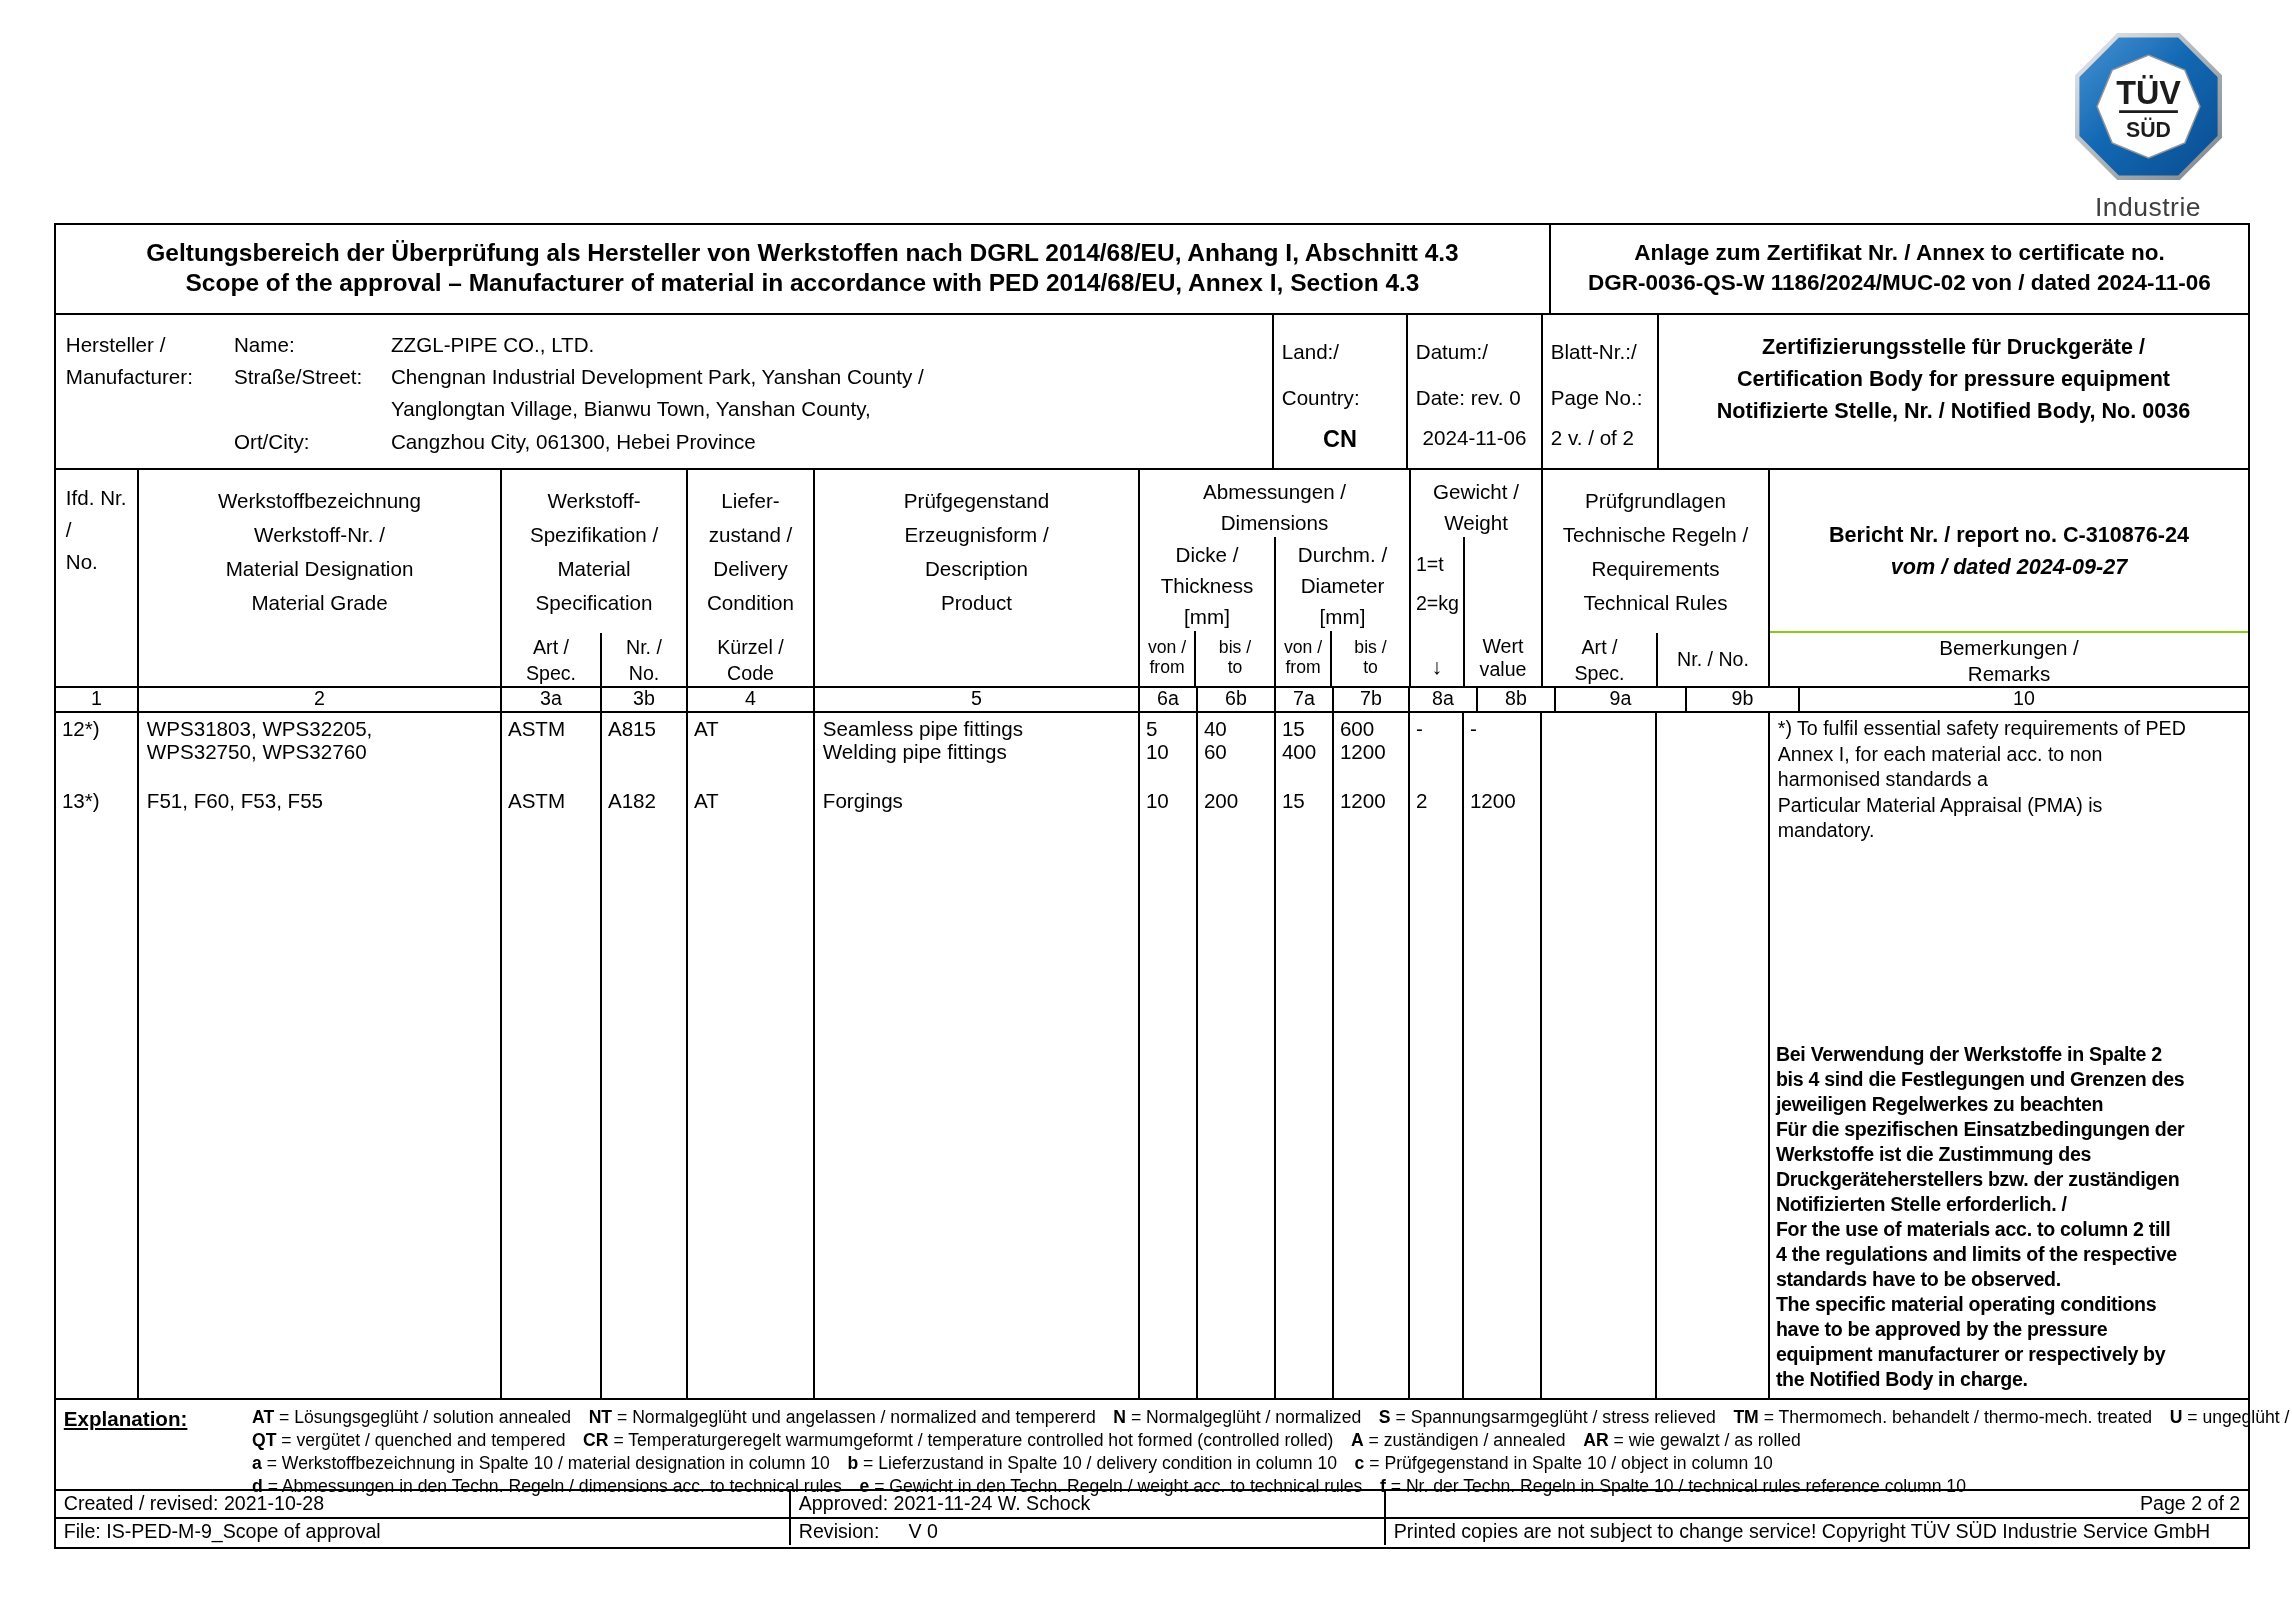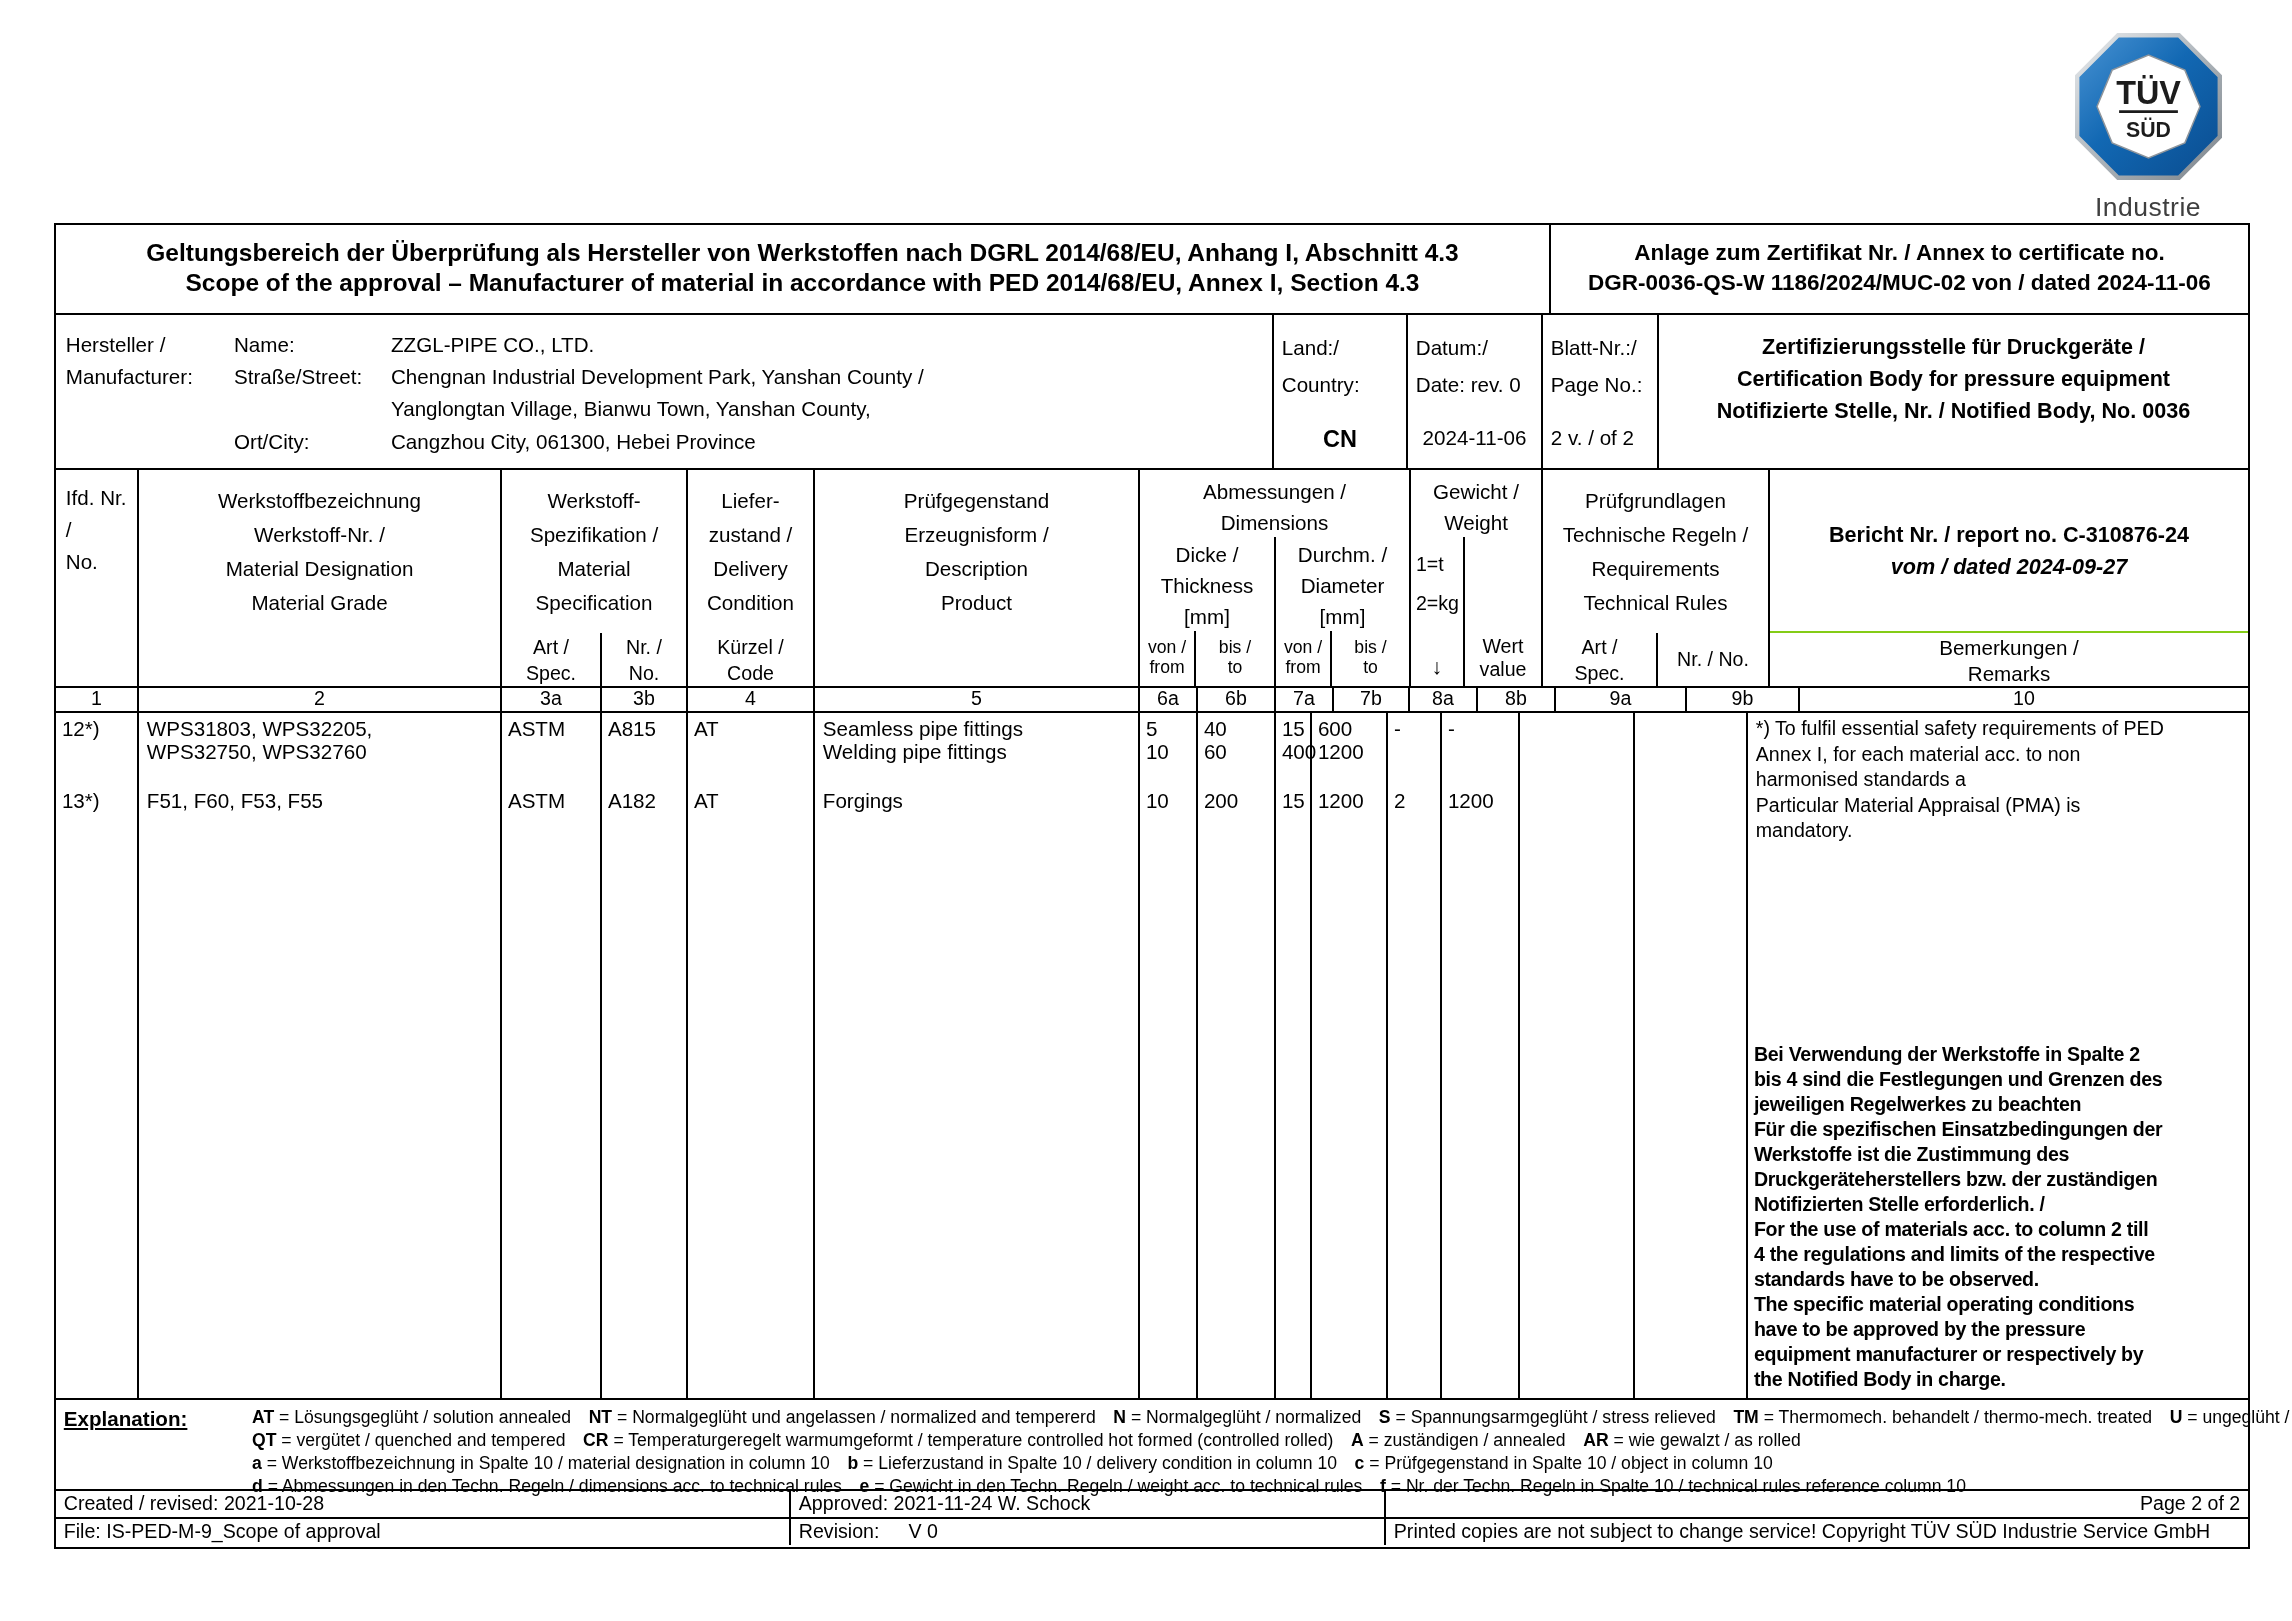--- a/index.html
+++ b/index.html
@@ -17,21 +17,21 @@
   .title-row { height:90px; display:flex; border-bottom:2.9px solid #000; }
   .title-left { width:1495px; border-right:2.9px solid #000; text-align:center; padding-top:12.7px; }
   .title-left div { font-size:24.5px; font-weight:bold; line-height:30px; }
   .title-right { flex:1; text-align:center; padding-top:12.7px; }
   .title-right div { font-size:22.5px; font-weight:bold; line-height:30px; }
   
   .mfr-row { height:155px; display:flex; border-bottom:2px solid #000; font-size:20.6px; }
   .mfr-left { width:1218px; border-right:2px solid #000; position:relative; }
   .mfr-left .abs { position:absolute; line-height:32px; white-space:pre-line; }
   .mfr-cell { border-right:2px solid #000; position:relative; }
-  .mfr-cell .lbl { position:absolute; top:13.7px; left:7.8px; line-height:37px; white-space:pre-line; }
+  .mfr-cell .lbl { position:absolute; top:13.7px; left:7.8px; line-height:46px; white-space:pre-line; }
   .mfr-cell .val { position:absolute; top:111px; left:0; width:100%; text-align:center; }
   .mfr-country { width:134px; } .mfr-date { width:135px; } .mfr-page { width:116px; }
   .mfr-country .val { font-weight:bold; font-size:23.5px; }
   .mfr-page .val { text-align:left; padding-left:7.8px; }
   .mfr-cert { flex:1; text-align:center; padding-top:15.7px; }
   .mfr-cert div { font-weight:bold; font-size:21.6px; line-height:32px; }
   
   .thead { height:218px; display:flex; border-bottom:2px solid #000; font-size:20.6px; }
   .thead .cell { border-right:2px solid #000; }
   .pre { white-space:pre-line; }
@@ -78,21 +78,21 @@
   .numrow .n:last-child { border-right:none; }
   
   .tbody { height:685px; display:flex; font-size:20.6px; }
   .tbody .cell { border-right:2px solid #000; padding-top:4px; }
   .tbody .cell:last-child { border-right:none; }
   .slot1 { min-height:72px; line-height:23.5px; white-space:pre-line; }
   .slot2 { line-height:23.5px; white-space:pre-line; }
   .pl6 { padding-left:5.9px; } .pl8 { padding-left:7.8px; }
   .bc1 { width:83px; } .bc2 { width:363px; } .bc3a { width:100px; } .bc3b { width:86px; }
   .bc4 { width:127px; } .bc5 { width:325px; } .bc6a { width:58px; } .bc6b { width:78px; }
-  .bc7a { width:36px; } .bc7b { width:76px; } .bc8a { width:54px; } .bc8b { width:78px; }
+  .bc7a { width:58px; } .bc7b { width:76px; } .bc8a { width:54px; } .bc8b { width:78px; }
   .bc9a { width:115px; } .bc9b { width:113px; }
   .bc10 { flex:1; display:flex; flex-direction:column; padding:3.9px 0 0 0 !important; }
   .bc10 .note { padding:0 7.8px; font-size:19.6px; line-height:25.5px; white-space:pre-line; }
   .bc10 .boldrem { margin-top:auto; margin-bottom:5.9px; padding:0 5.9px; font-size:19.6px; font-weight:bold;
                    line-height:25px; letter-spacing:-0.3px; white-space:pre-line; }
   
   .expl { height:91px; border-top:2.9px solid #000; position:relative; }
   .expl-label { position:absolute; top:7.8px; left:7.8px; font-size:20.6px; font-weight:bold; text-decoration:underline; }
   .expl-lines { position:absolute; top:6.9px; left:196px; right:7.8px; }
   .eline { white-space:nowrap; font-size:17.6px; line-height:23px; }

